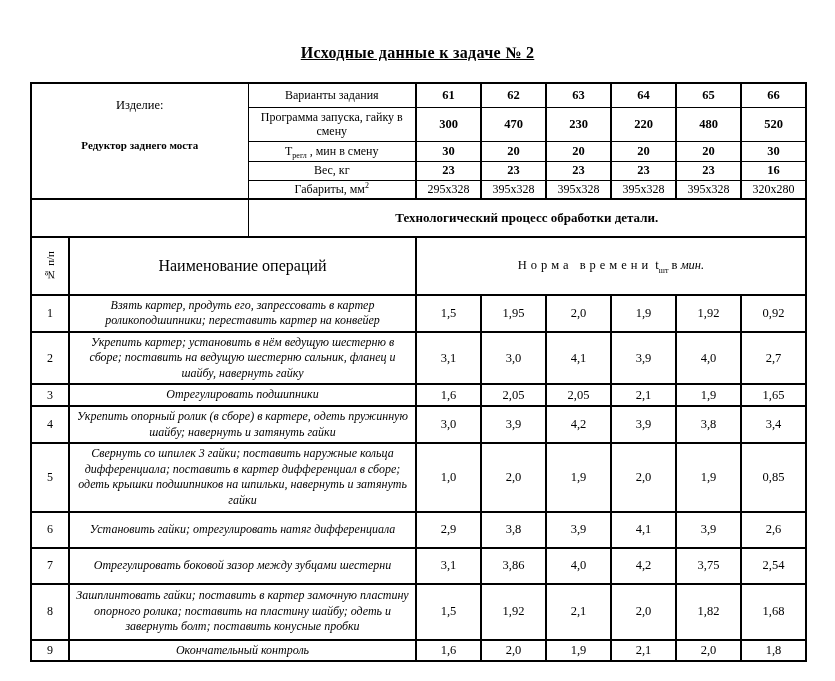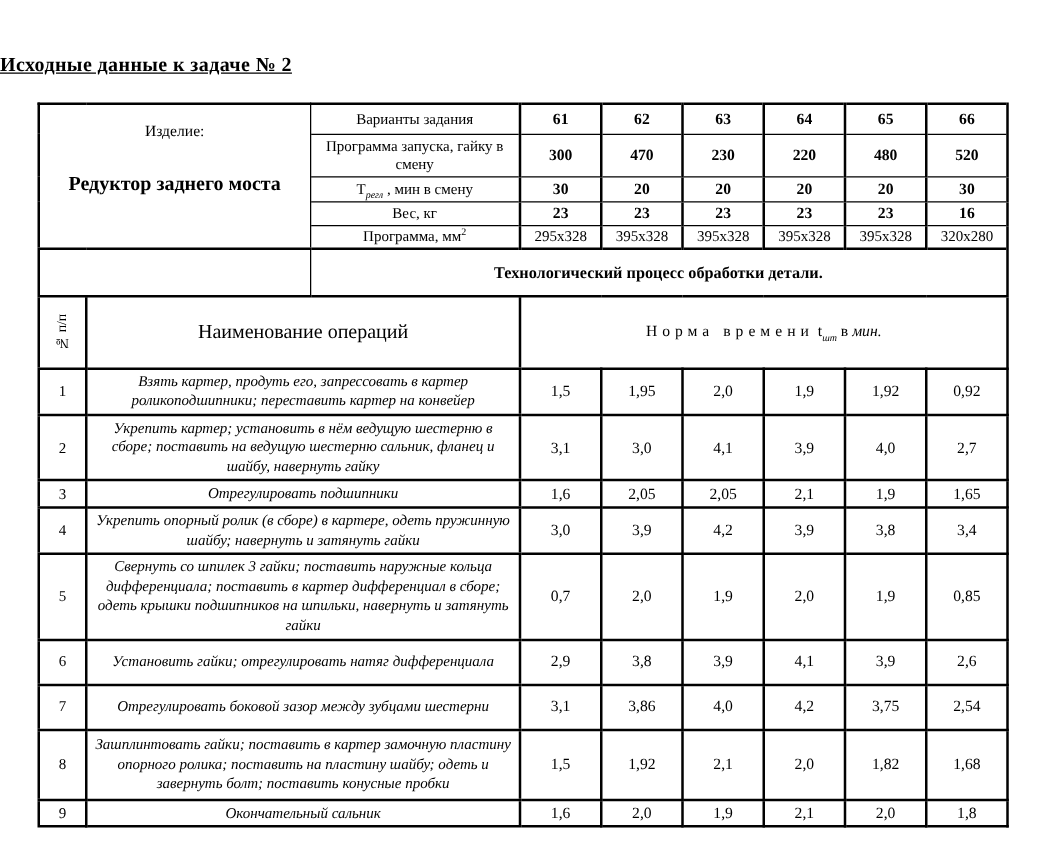--- a/index.html
+++ b/index.html
@@ -2,21 +2,21 @@
 <html><head>
 <meta charset="utf-8">
 <style>
   html,body{margin:0;padding:0;}
   body{
     width:835px;height:681px;background:#ffffff;color:#000;
     font-family:"Liberation Serif","DejaVu Serif",serif;
     overflow:hidden;position:relative;
   }
   .title-wrap{
-    margin-top:44px;
+    margin-top:44px;text-align:center;
   }
   .title-wrap span{
     font-size:16px;font-weight:bold;text-decoration:underline;
     letter-spacing:0.02em;
   }
   table.main{
     margin:20px 0 0 30px;
     width:775px;table-layout:fixed;
     border-collapse:collapse;
     border:2px solid #000;
@@ -26,21 +26,21 @@
     text-align:center;vertical-align:middle;
     font-size:12px;font-weight:normal;
     padding:1px 3px;
     overflow:hidden;
   }
   
   td.prod{
     vertical-align:top;padding-top:14px;
   }
   .prod-label{font-size:12.5px;}
-  .prod-name{font-size:16px;font-weight:bold;margin-top:26px;}
+  .prod-name{font-size:11px;font-weight:bold;margin-top:26px;}
   
   td.plabel{font-size:12px;line-height:1.2;}
   
   td.pv,td.ov,th.time-h{
     border-left-width:2px;border-right-width:2px;
   }
   td.bold{font-weight:bold;font-size:12.5px;}
   
   tr.section td{
     border-top-width:2px;border-bottom-width:2px;
@@ -50,21 +50,21 @@
   tr.ophead th{border-bottom-width:2px;}
   th.num-h{border-right-width:2px;}
   .vert{
     writing-mode:vertical-rl;transform:rotate(180deg);
     margin:0 auto;font-size:11px;white-space:nowrap;line-height:1;
   }
   th.name-h{font-size:16px;}
   th.time-h{font-size:12.5px;}
   .spaced{letter-spacing:0.32em;}
   .unit-it{font-style:italic;}
-  sub{font-size:8px;line-height:0;font-style:italic;}
+  sub{font-size:8px;line-height:0;}
   sup{font-size:8px;line-height:0;}
   
   tr.op td{border-top-width:2px;border-bottom-width:2px;}
   td.onum{border-right-width:2px;font-size:12px;}
   td.oname{font-size:12px;line-height:1.3;padding:2px 6px;font-style:italic;}
   td.ov{font-size:12.5px;}
 </style>
 </head>
 <body>
 
@@ -120,21 +120,21 @@
   <tr style="height:19px">
     <td class="plabel">Вес, кг</td>
     <td class="pv bold">23</td>
     <td class="pv bold">23</td>
     <td class="pv bold">23</td>
     <td class="pv bold">23</td>
     <td class="pv bold">23</td>
     <td class="pv bold">16</td>
   </tr>
   <tr style="height:18px">
-    <td class="plabel"><span>Программа, мм</span><sup>2</sup></td>
+    <td class="plabel"><span>Габариты, мм</span><sup>2</sup></td>
     <td class="pv">295x328</td>
     <td class="pv">395x328</td>
     <td class="pv">395x328</td>
     <td class="pv">395x328</td>
     <td class="pv">395x328</td>
     <td class="pv">320x280</td>
   </tr>
 
   <tr class="section" style="height:38px">
     <td colspan="2"></td>
@@ -187,21 +187,21 @@
     <td class="ov">3,0</td>
     <td class="ov">3,9</td>
     <td class="ov">4,2</td>
     <td class="ov">3,9</td>
     <td class="ov">3,8</td>
     <td class="ov">3,4</td>
   </tr>
   <tr class="op" style="height:68px">
     <td class="onum">5</td>
     <td colspan="2" class="oname">Свернуть со шпилек 3 гайки; поставить наружные кольца дифференциала; поставить в картер дифференциал в сборе; одеть крышки подшипников на шпильки, навернуть и затянуть гайки</td>
-    <td class="ov">0,7</td>
+    <td class="ov">1,0</td>
     <td class="ov">2,0</td>
     <td class="ov">1,9</td>
     <td class="ov">2,0</td>
     <td class="ov">1,9</td>
     <td class="ov">0,85</td>
   </tr>
   <tr class="op" style="height:36px">
     <td class="onum">6</td>
     <td colspan="2" class="oname">Установить гайки; отрегулировать натяг дифференциала</td>
     <td class="ov">2,9</td>
@@ -226,21 +226,21 @@
     <td colspan="2" class="oname">Зашплинтовать гайки; поставить в картер замочную пластину опорного ролика; поставить на пластину шайбу; одеть и завернуть болт; поставить конусные пробки</td>
     <td class="ov">1,5</td>
     <td class="ov">1,92</td>
     <td class="ov">2,1</td>
     <td class="ov">2,0</td>
     <td class="ov">1,82</td>
     <td class="ov">1,68</td>
   </tr>
   <tr class="op" style="height:18px">
     <td class="onum">9</td>
-    <td colspan="2" class="oname">Окончательный сальник</td>
+    <td colspan="2" class="oname">Окончательный контроль</td>
     <td class="ov">1,6</td>
     <td class="ov">2,0</td>
     <td class="ov">1,9</td>
     <td class="ov">2,1</td>
     <td class="ov">2,0</td>
     <td class="ov">1,8</td>
   </tr>
 </tbody>
   </table>
 

